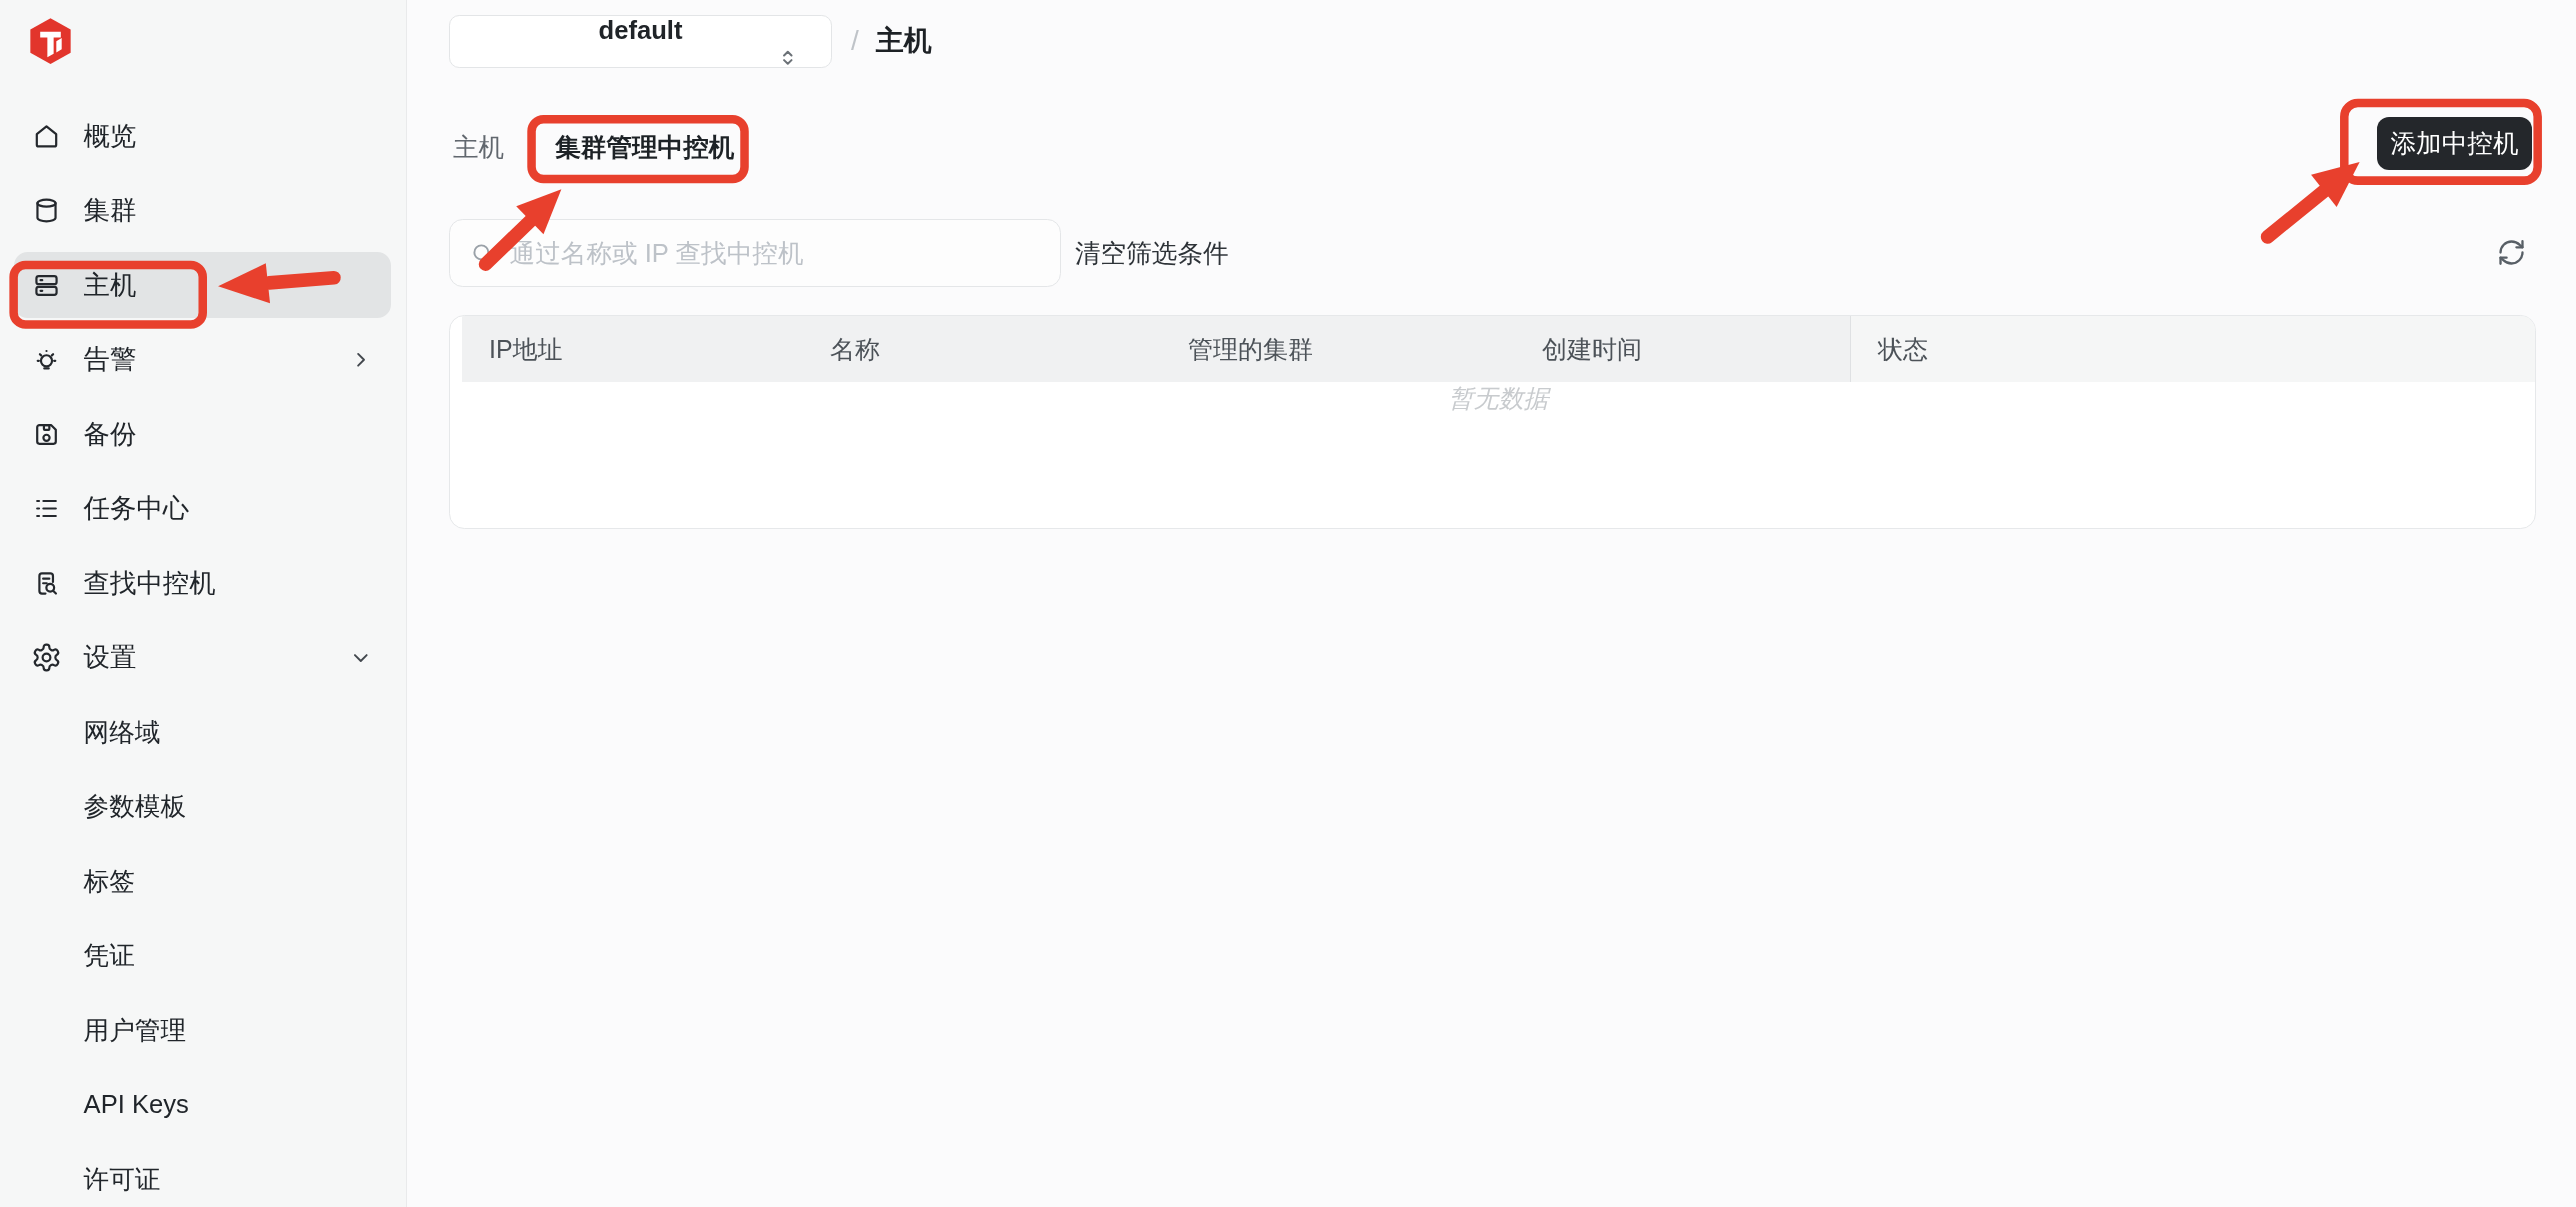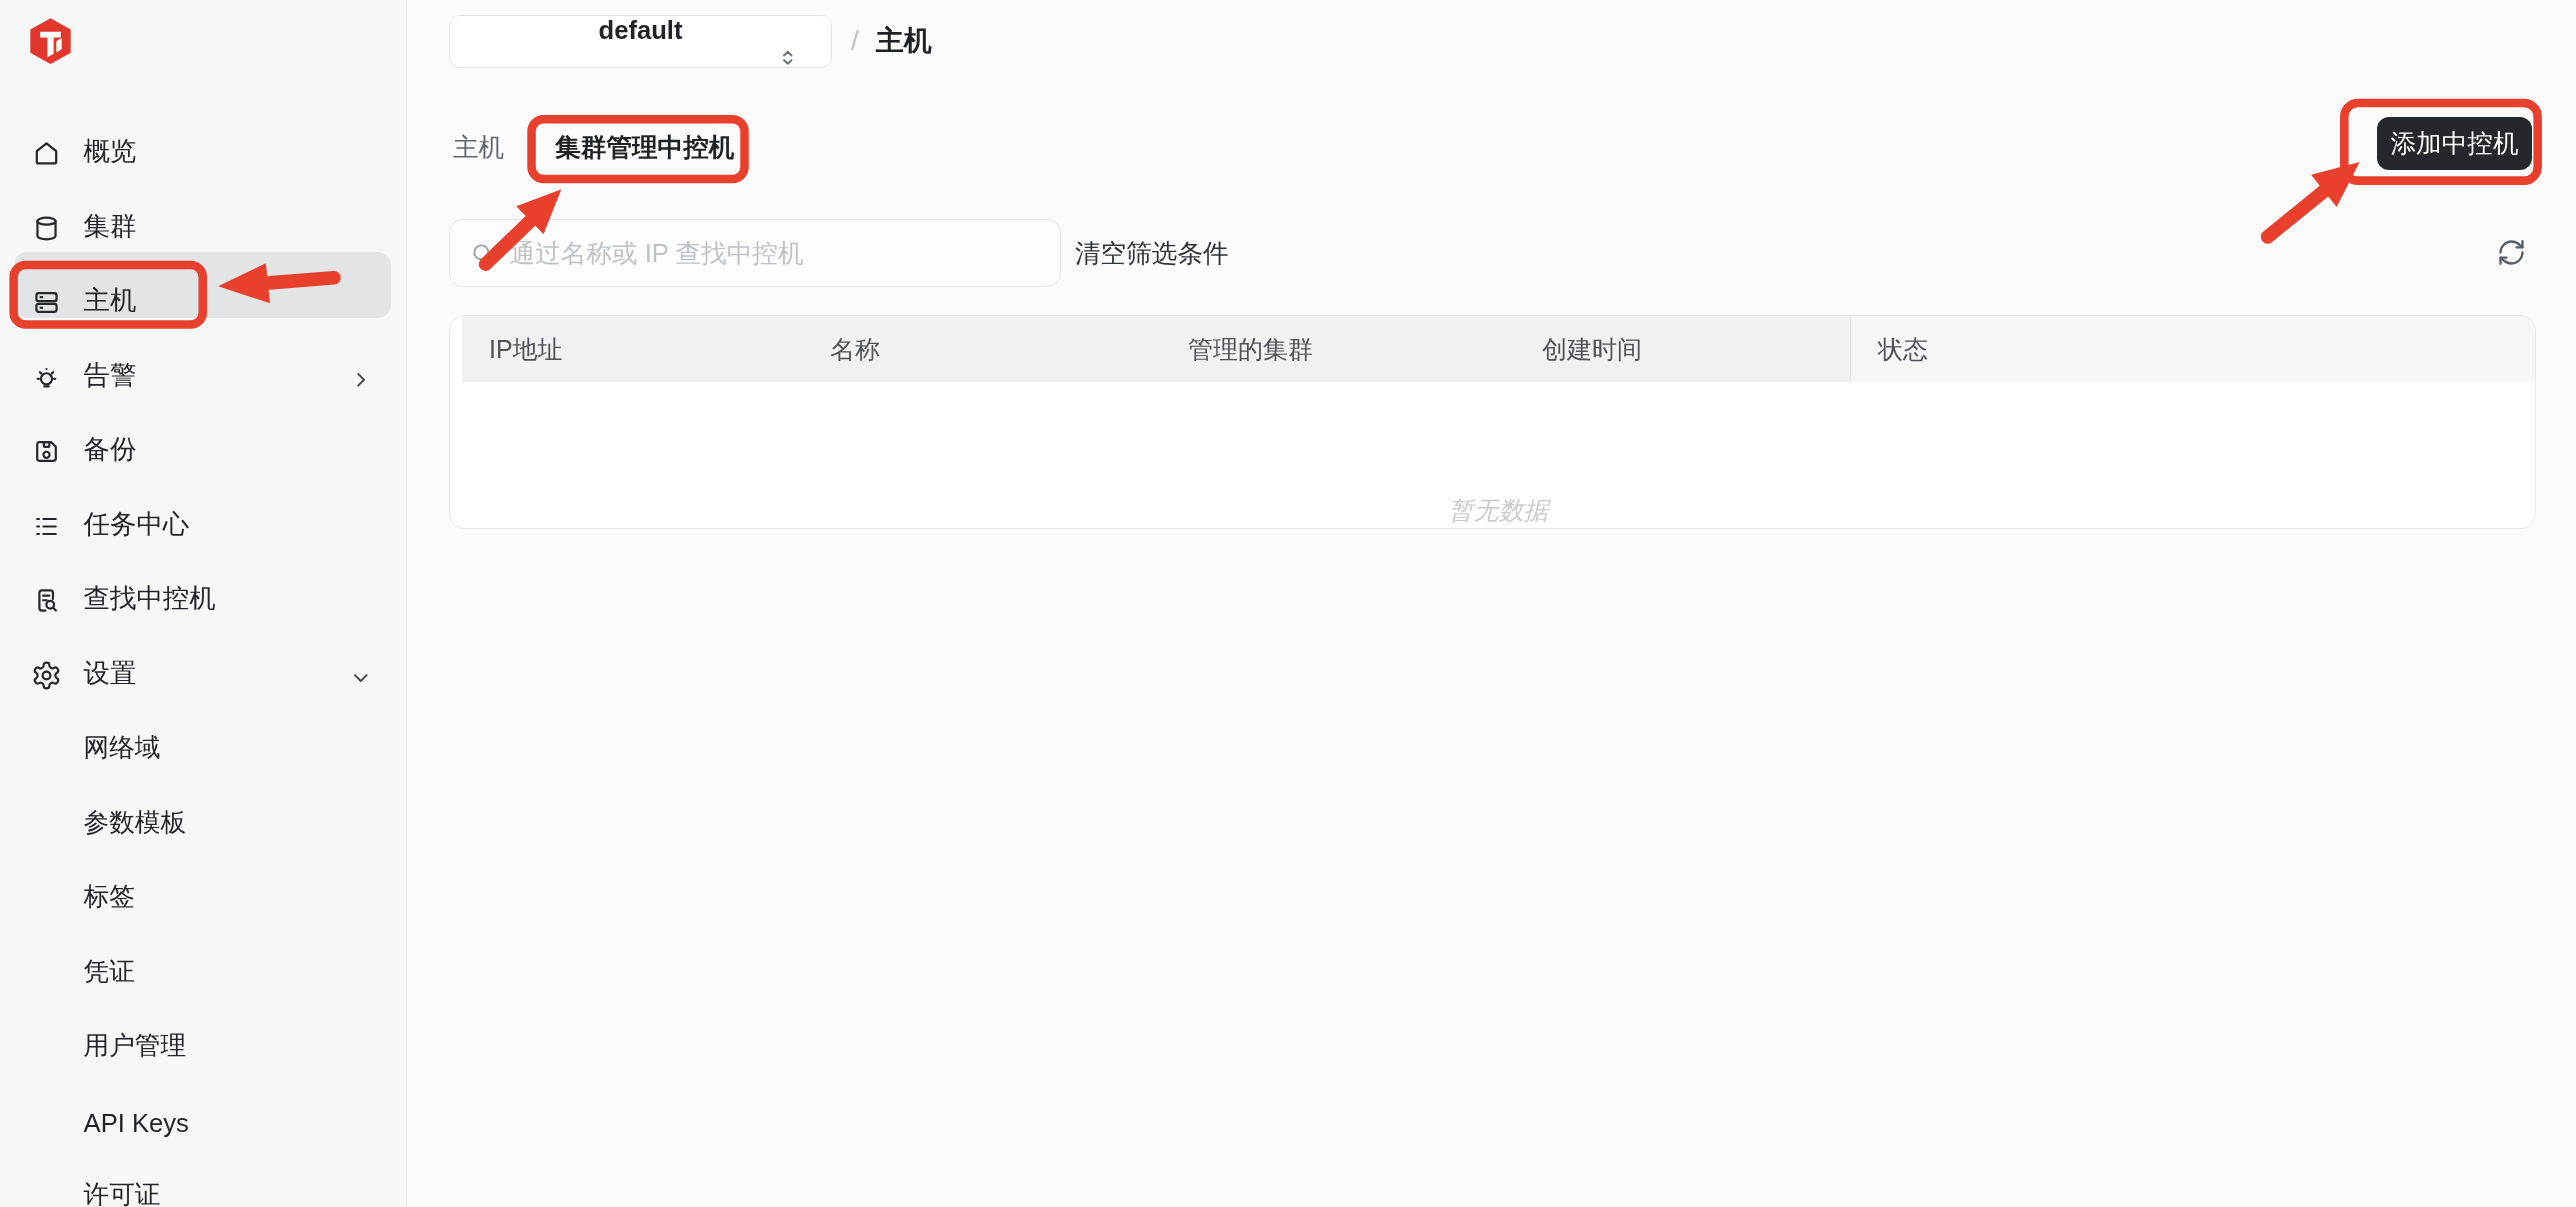--- a/index.html
+++ b/index.html
@@ -7,21 +7,21 @@
   body {
     position:relative; overflow:hidden;
     background:#fbfbfc;
     font-family:"Liberation Sans","DejaVu Sans",sans-serif;
     color:#20252a;
   }
   
   .sidebar{position:absolute;left:0;top:0;width:407px;height:1208px;background:#f6f7f7;border-right:1.7px solid #e9eaeb;}
   .logo{position:absolute;left:29px;top:17px;width:43px;height:46px;cursor:pointer;}
   .menu{position:absolute;top:103px;left:0;right:1.7px;display:flex;flex-direction:column;gap:8.5px;}
-  .menu-item{display:flex;align-items:flex-end;height:66px;margin:0 13.6px;padding:0 17px;border-radius:13.6px;font-size:26.4px;color:#20252a;cursor:pointer;white-space:nowrap;}
+  .menu-item{display:flex;align-items:center;height:66px;margin:0 13.6px;padding:0 17px;border-radius:13.6px;font-size:26.4px;color:#20252a;cursor:pointer;white-space:nowrap;}
   .menu-item.selected{background:#e2e4e5;}
   .mi-icon{width:31px;height:31px;margin-right:22px;display:flex;align-items:center;justify-content:center;color:#24282d;flex:none;}
   .mi-icon svg{width:31px;height:31px;}
   .mi-chevron{margin-left:auto;color:#43484e;display:flex;}
   .mi-chevron svg{width:25.6px;height:25.6px;}
   .menu-item.sub{padding-left:70px;font-size:25.6px;}
   
   .main{position:absolute;left:407px;top:0;right:0;bottom:0;}
   .select{position:absolute;left:42px;top:14.5px;width:383px;height:53px;background:#ffffff;border:1.7px solid #e3e5e7;border-radius:10.2px;display:flex;align-items:center;padding:0 30px;font-size:25.6px;font-weight:600;color:#202428;cursor:pointer;flex-direction:column;}
   .updown{margin-left:auto;color:#6b7177;display:flex;}
@@ -40,21 +40,21 @@
   .clear-link{position:absolute;left:628px;top:219px;height:68px;display:flex;align-items:center;font-size:25.6px;font-weight:500;color:#2e3338;cursor:pointer;margin-left:40px;}
   .refresh{position:absolute;left:2085px;top:233px;width:39px;height:39px;border:none;background:transparent;color:#585f66;cursor:pointer;display:flex;align-items:center;justify-content:center;}
   .refresh svg{width:31px;height:31px;}
   .add-btn{position:absolute;left:1970px;top:117px;width:155px;height:53px;background:#24272b;color:#ffffff;border:none;border-radius:12px;font-size:25.6px;font-weight:500;font-family:inherit;cursor:pointer;}
   
   .table{position:absolute;left:42px;top:315px;width:2087px;height:214px;background:#ffffff;border:1.7px solid #e6e8ea;border-radius:15.3px;overflow:hidden;padding-left:12px;}
   .thead{display:flex;height:66px;background:#f0f1f2;color:#4c5258;font-size:25px;}
   .th{display:flex;align-items:center;padding-left:27px;flex:none;}
   .th.c1{width:341px;} .th.c2{width:358px;} .th.c3{width:345px;} .th.c4{width:354px;} .th.c5{width:335px;}
   .th.c6{flex:1;border-left:1.7px solid #dfe1e3;background:#f5f6f6;}
-  .tbody{height:145px;display:flex;align-items:flex-end;justify-content:center;}
+  .tbody{height:145px;display:flex;align-items:flex-start;justify-content:center;}
   .empty{font-size:25px;color:#c8cbce;font-style:italic;}
   
   .annotation{position:absolute;left:0;top:0;width:2576px;height:1208px;pointer-events:none;}
 </style>
 </head>
 <body>
 
 <aside class="sidebar">
   <div class="logo">
     <svg viewBox="0 0 48 54">

